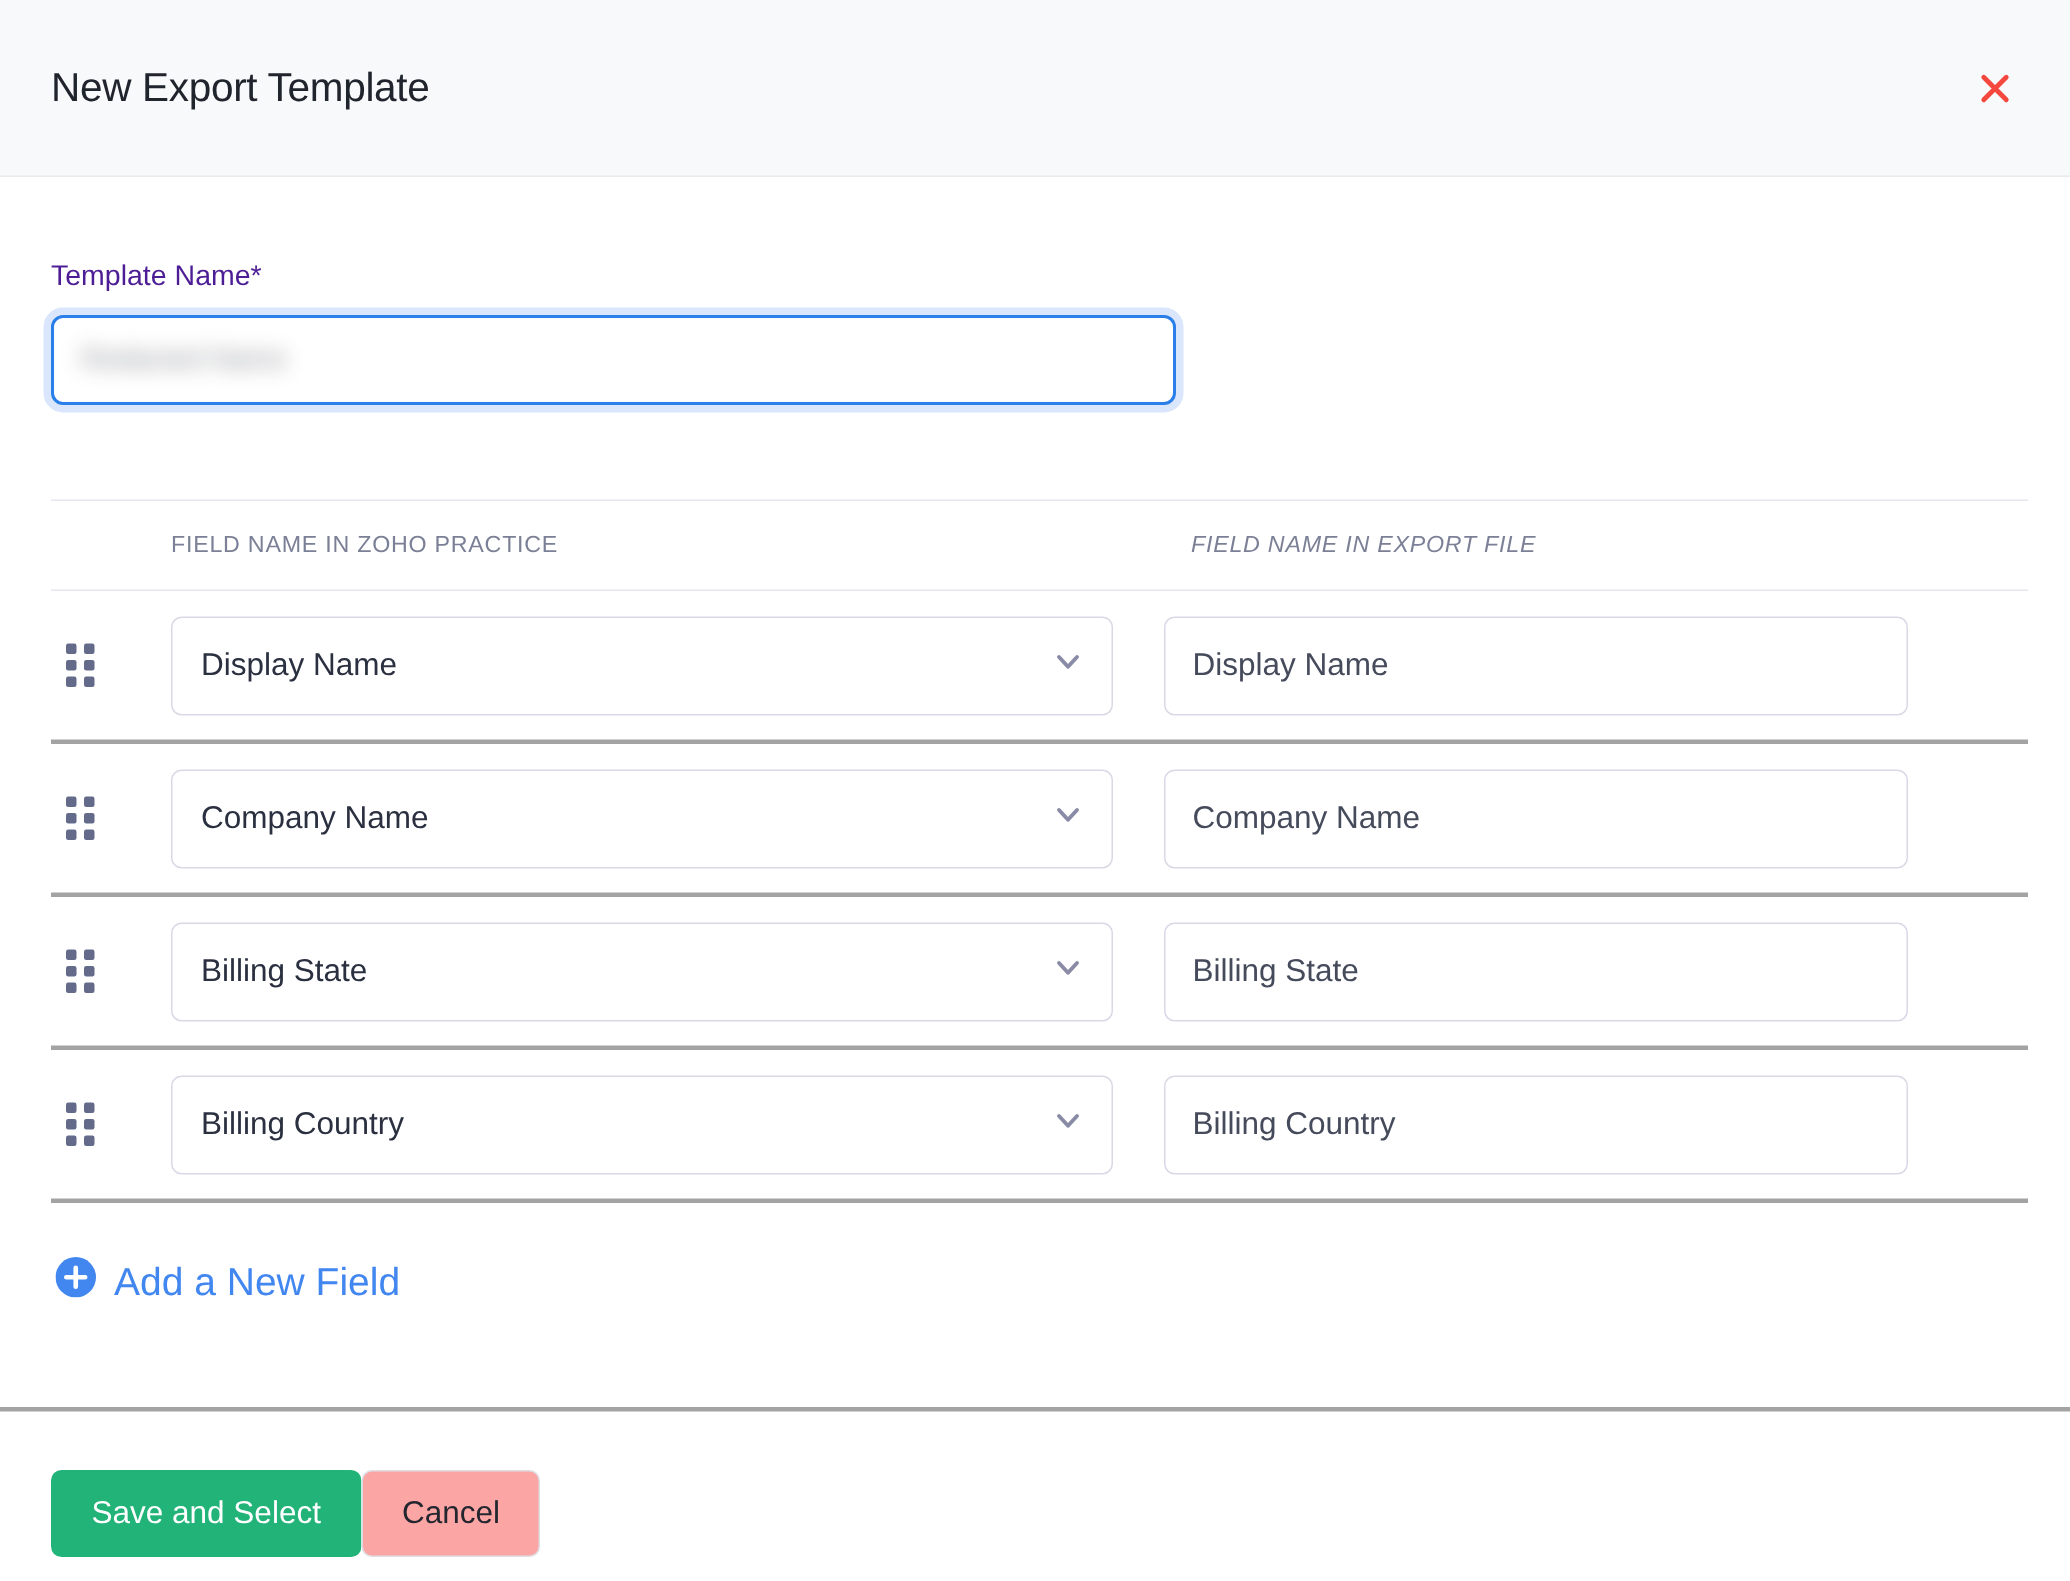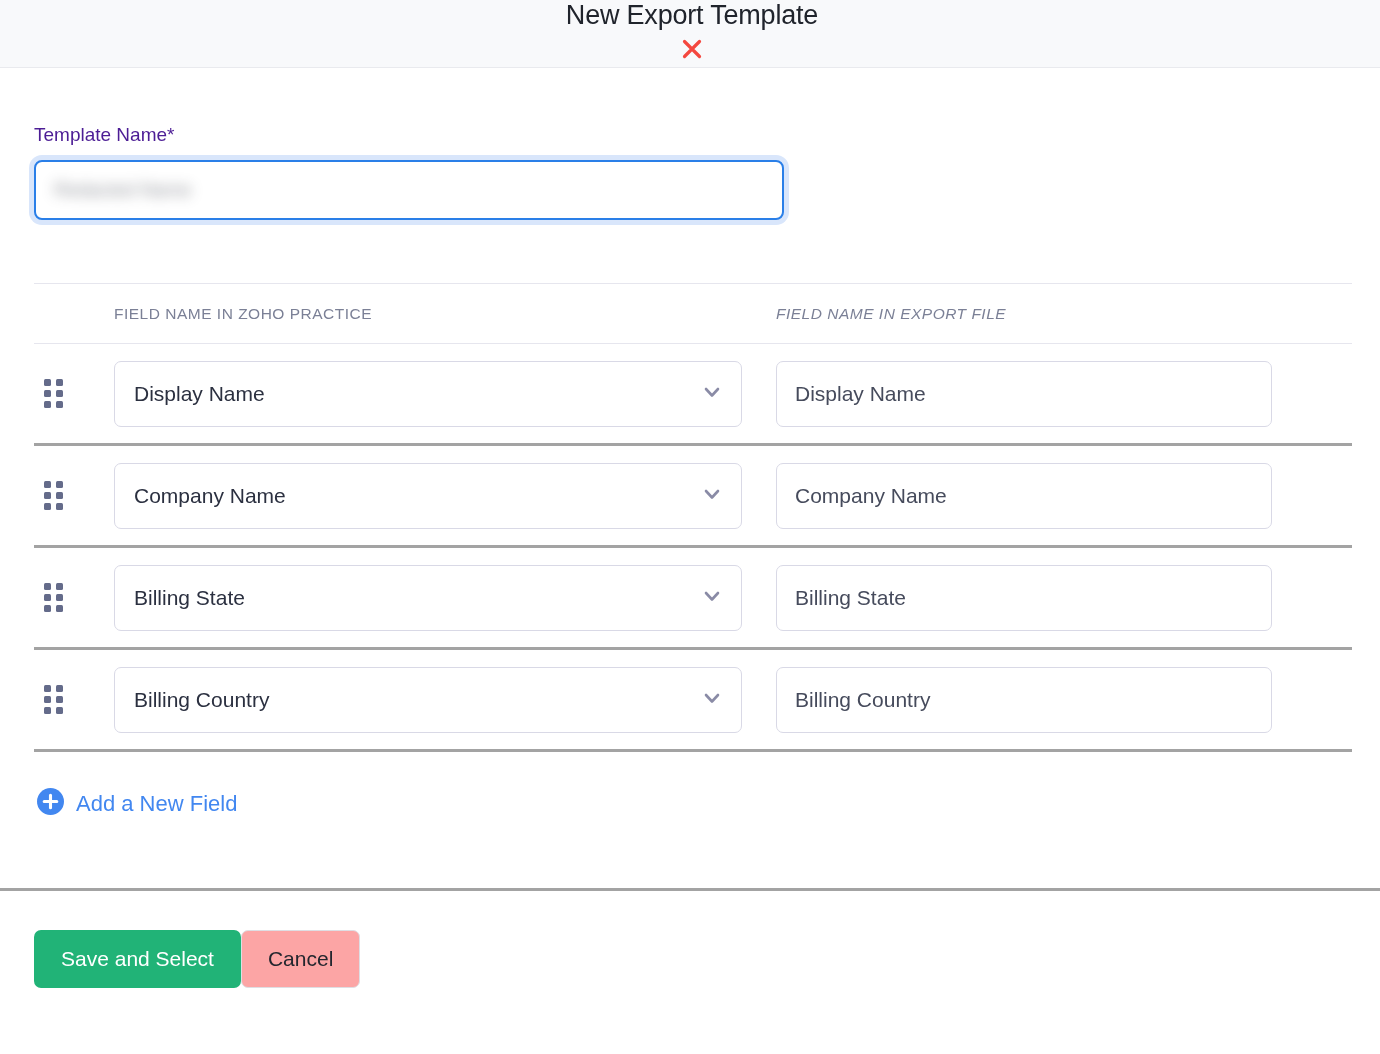--- a/index.html
+++ b/index.html
@@ -11,28 +11,27 @@
     width: 1380px;
     height: 1054px;
     background: #ffffff;
     font-family: "Liberation Sans", sans-serif;
     color: #2b2f3a;
     overflow: hidden;
   }
 
   
   .modal-header {
-    height: 68px;
+    height: 118px;
     background: #f8f9fb;
     border-bottom: 1px solid #e9eaee;
     display: flex;
     align-items: center;
-    justify-content: center;
+    justify-content: space-between;
     padding: 0 30px 0 34px;
-    flex-direction: column;
   }
   .modal-title {
     font-size: 27px;
     font-weight: 400;
     color: #20242c;
     letter-spacing: -0.2px;
   }
   .close-btn {
     width: 40px;
     height: 40px;
@@ -91,20 +90,21 @@
     margin-top: 63px;
     width: 1318px;
     border-top: 1px solid #e6e6ee;
   }
   .table-head {
     display: flex;
     align-items: center;
     height: 60px;
     border-bottom: 1px solid #e6e6ee;
     padding-left: 80px;
+    gap: 18px;
   }
   .th {
     font-size: 15.5px;
     letter-spacing: 0.5px;
     color: #7b8096;
     font-weight: 400;
   }
   .th-left  { width: 662px; }
   .th-right { width: 500px; font-style: italic; }
 
@@ -173,21 +173,21 @@
   .add-row {
     display: flex;
     align-items: center;
     gap: 12px;
     padding: 36px 0 0 3px;
     cursor: pointer;
     width: max-content;
   }
   .add-label {
     color: #4287f0;
-    font-size: 22px;
+    font-size: 26px;
   }
 
   
   .modal-footer {
     border-top: 3px solid #a3a3a3;
     height: 139px;
     display: flex;
     align-items: center;
     padding: 0 34px;
   }

